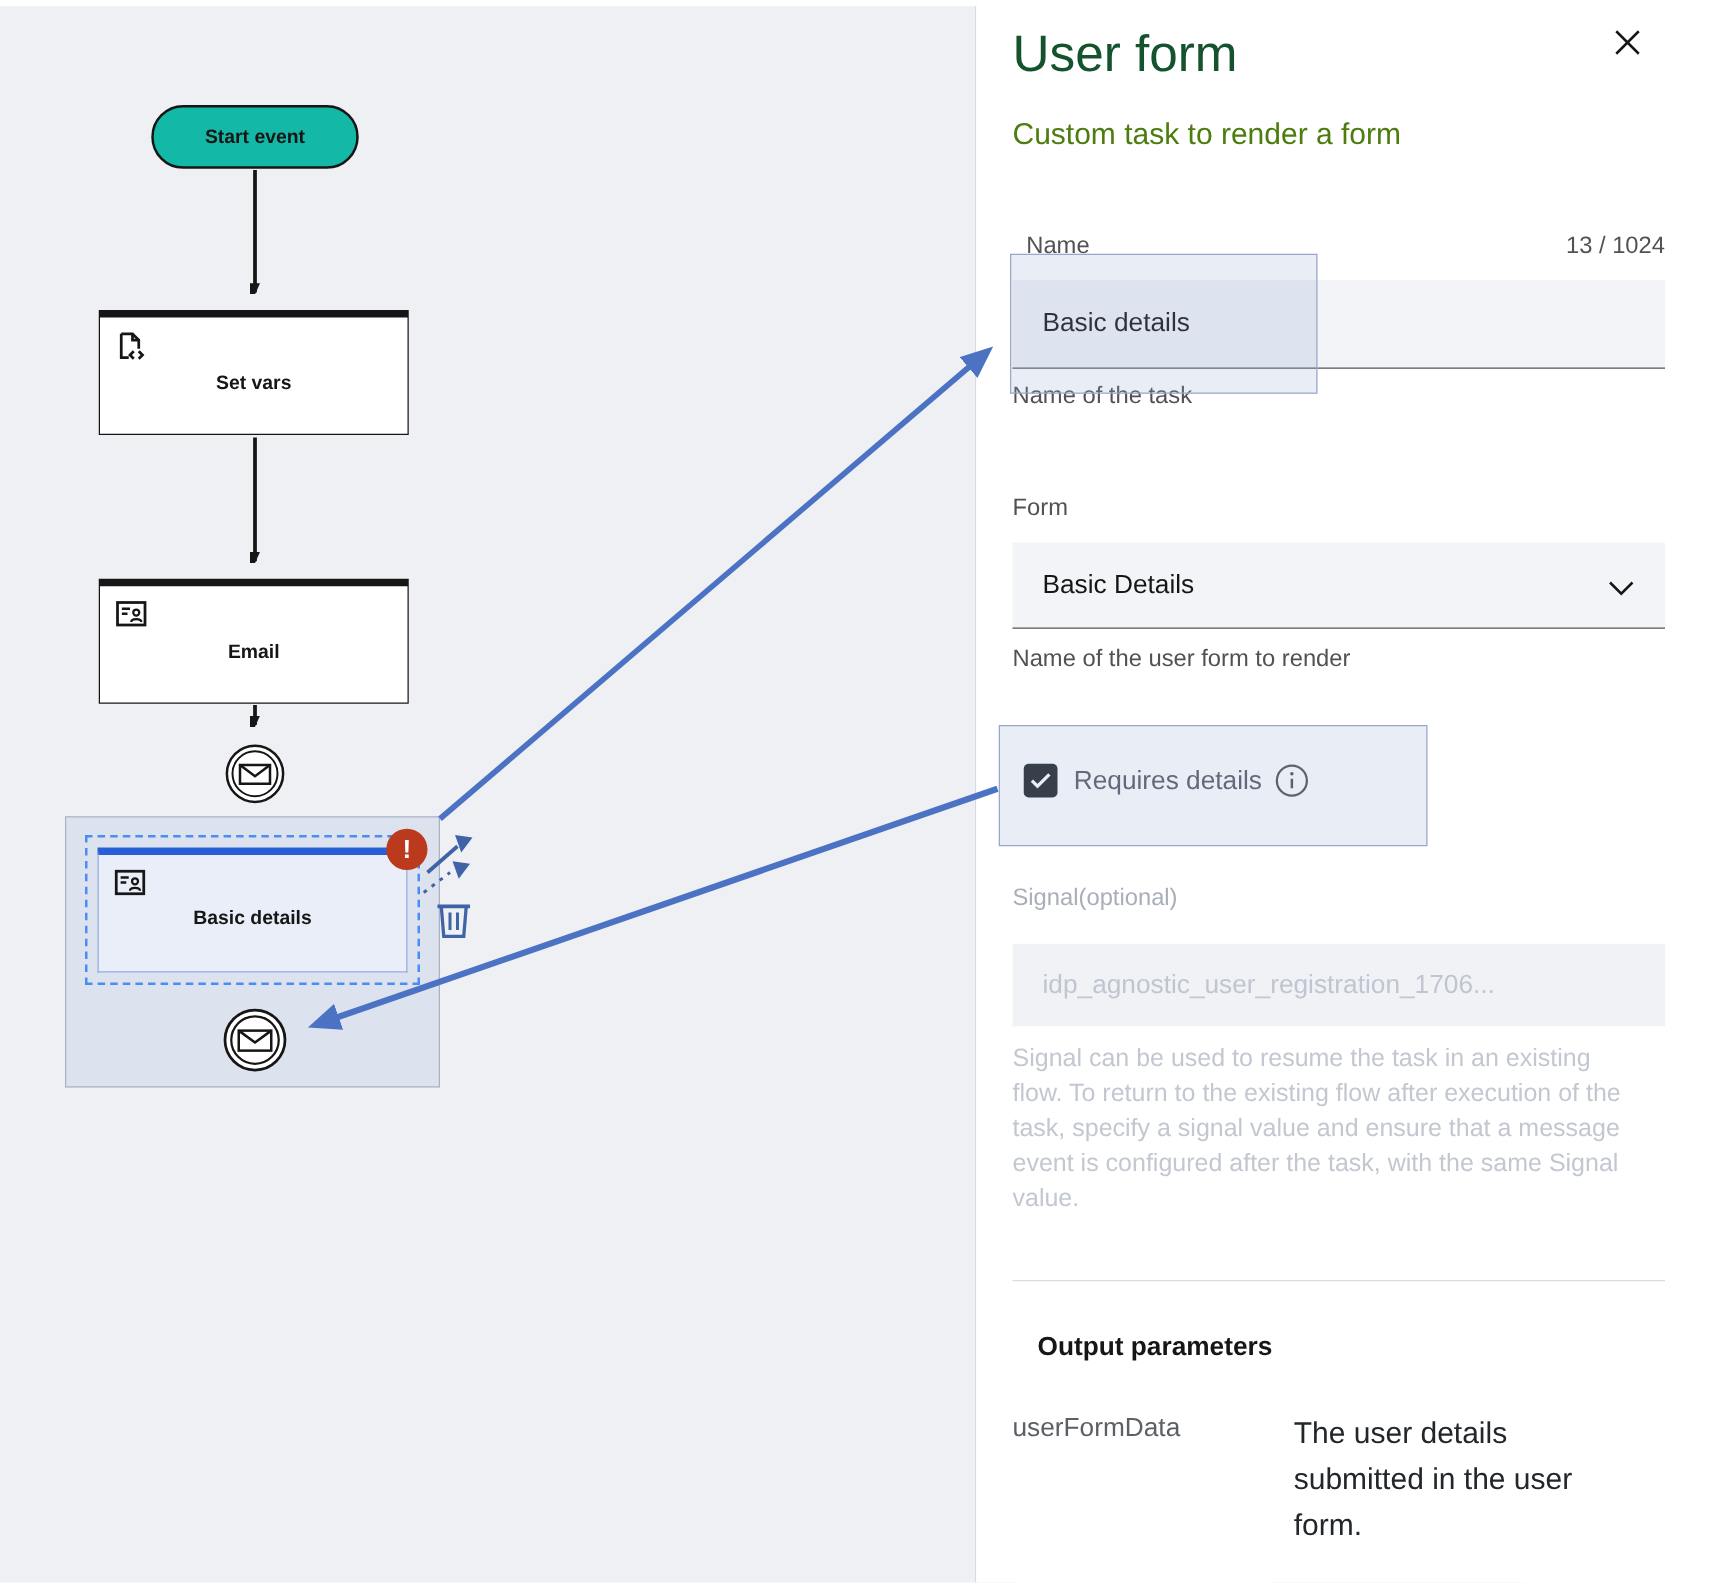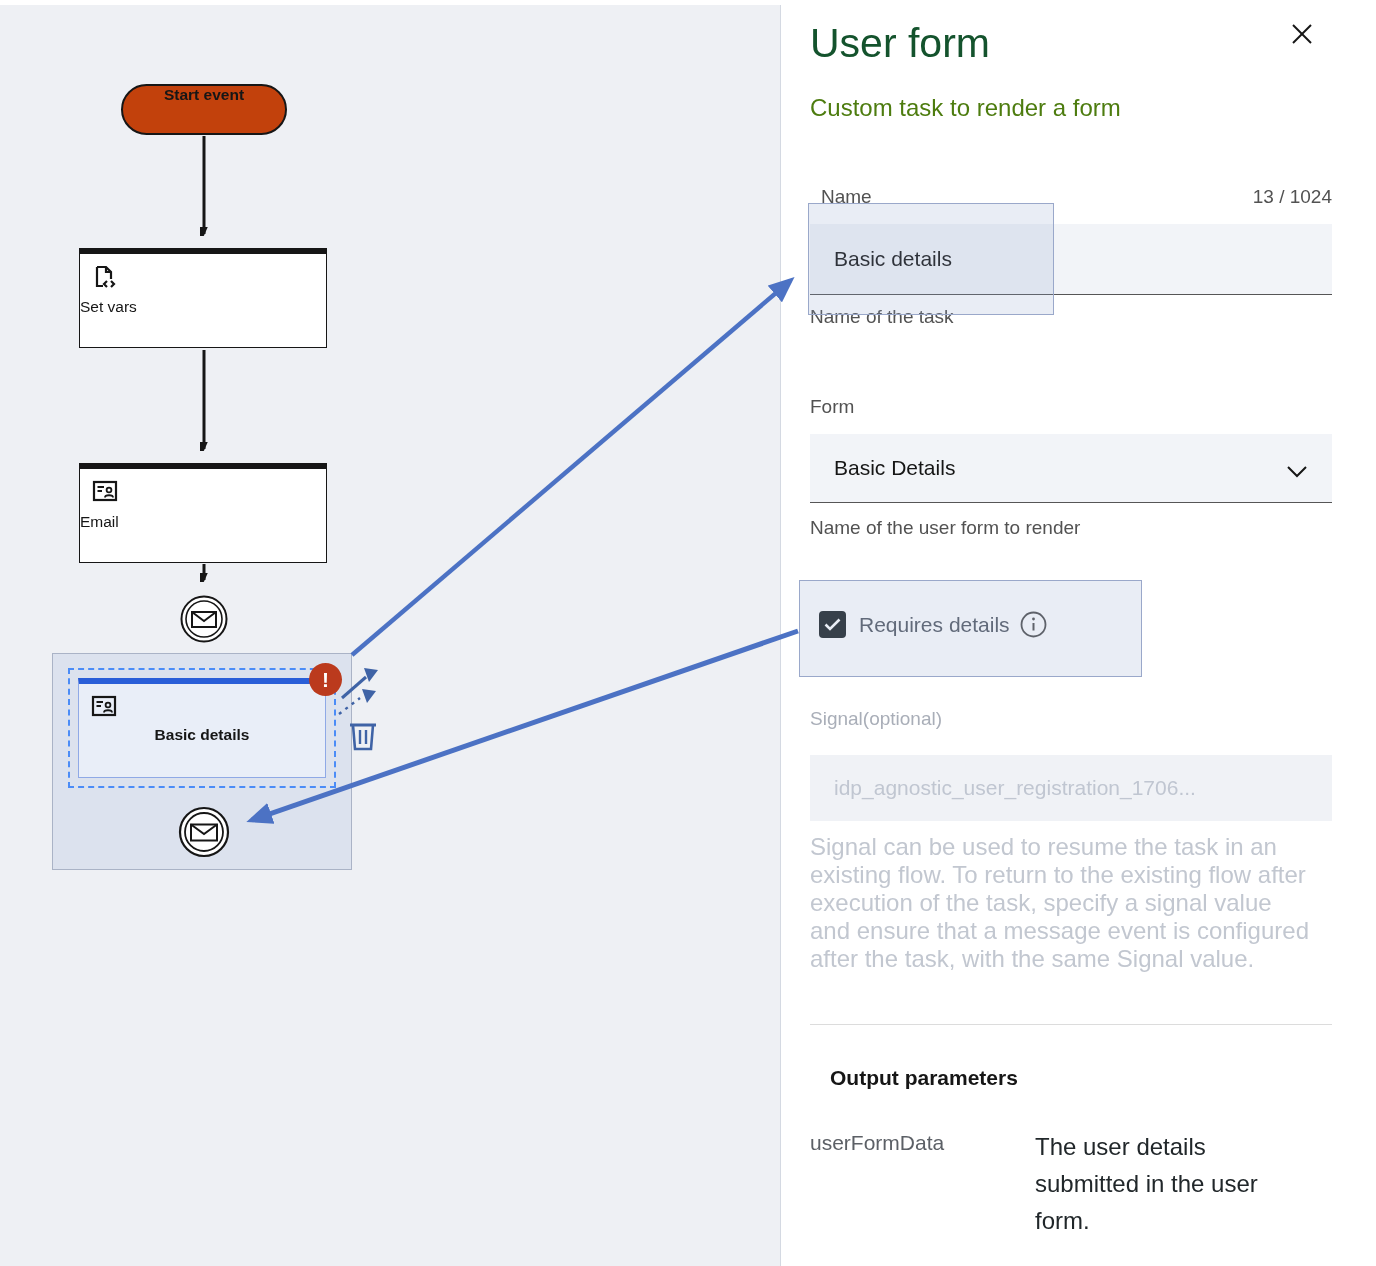--- a/index.html
+++ b/index.html
@@ -8,28 +8,28 @@
     font-family:"Liberation Sans", sans-serif;
     background:#ffffff; position:relative; overflow:hidden; color:#161616;
   }
 
   
   .canvas { position:absolute; left:0; top:0; width:781px; height:1266px;
             background:#eef0f4; border-right:1px solid #d4d9e2; }
   .canvas-top-strip { position:absolute; left:0; top:0; width:781px; height:5px; background:#ffffff; }
 
   .pill { position:absolute; left:121px; top:84px; width:166px; height:51px;
-          background:#c2410c; border:2px solid #161616; border-radius:26px;
-          display:flex; align-items:flex-start; justify-content:center;
+          background:#14b8a6; border:2px solid #161616; border-radius:26px;
+          display:flex; align-items:center; justify-content:center;
           font-weight:bold; font-size:15.5px; }
 
   .tasknode { position:absolute; width:248px; background:#ffffff;
               border:1.5px solid #161616; border-top:6px solid #161616; height:100px; }
-  .tasknode .nlabel { position:absolute; left:0; right:0; top:44px; 
-                      font-weight:normal; font-size:15.5px; color:#161616; }
+  .tasknode .nlabel { position:absolute; left:0; right:0; top:44px; text-align:center;
+                      font-weight:bold; font-size:15.5px; color:#161616; }
   .tasknode .nicon { position:absolute; left:12px; top:10px; }
 
   .node-setvars { left:79px; top:248px; }
   .node-email   { left:79px; top:463px; }
 
   .selection-region { position:absolute; left:52px; top:653px; width:300px; height:217px;
                       background:#dce2ee; border:1px solid #aab3c6; }
   .dashed-rect { position:absolute; left:68px; top:668px; width:268px; height:120px;
                  border:2px dashed #4b8cf7; }
   .node-basic { position:absolute; left:78px; top:678px; width:248px; height:100px;
@@ -75,21 +75,21 @@
   .cb-label { margin-left:13px; font-size:21px; color:#565c66; }
   .cb-info { margin-left:10px; display:flex; align-items:center; }
 
   .signal-label { position:absolute; left:29px; top:708px; font-size:19px; color:#a9aeb8; }
   .signal-field { position:absolute; left:29px; top:755px; width:522px; height:66px;
                   background:#f0f2f6; border:none; font-size:21px;
                   font-family:"Liberation Sans", sans-serif;
                   color:#b9bfca; padding-left:24px; outline:none; }
   .signal-field::placeholder { color:#c0c6d1; opacity:1; }
   .signal-helper { position:absolute; left:29px; top:833px; width:505px;
-                   font-size:24px; line-height:28px; color:#c2c7d0; }
+                   font-size:20px; line-height:28px; color:#c2c7d0; }
 
   .divider { position:absolute; left:29px; top:1024px; width:522px; height:1px; background:#dcdcdc; }
   .out-heading { position:absolute; left:29px; top:1066px; font-size:21px; font-weight:bold; color:#161616;margin-left:20px; }
   .out-row-name { position:absolute; left:29px; top:1131px; font-size:21px; color:#5c6066; }
   .out-row-desc { position:absolute; left:254px; top:1128px; width:258px;
                   font-size:24px; line-height:37px; color:#21272a; }
 
   
   .hl-box { position:absolute; background:rgba(146,164,205,0.20); border:1px solid #9aa8ca; z-index:8; }
   .hl-name { left:808px; top:203px; width:246px; height:112px; }

